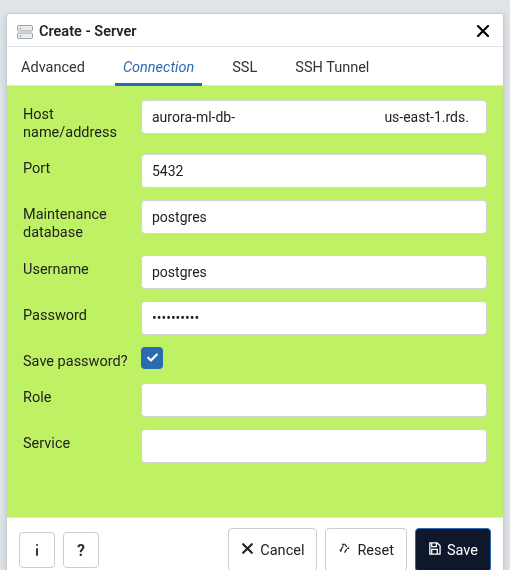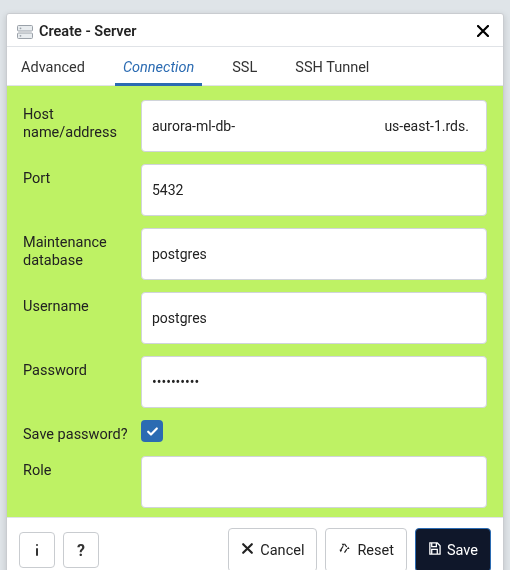--- a/index.html
+++ b/index.html
@@ -97,21 +97,21 @@
     font-size: 14.5px;
     color: #222;
     padding-top: 6px;
     line-height: 1.25;
   }
   .form-field {
     flex: 1 1 auto;
   }
   .text-input {
     width: 100%;
-    height: 52px;
+    height: 34px;
     border: 1px solid #d0d4da;
     border-radius: 4px;
     background: #fff;
     padding: 5px 10px;
     font-size: 14px;
     font-family: inherit;
     color: #222;
   }
   .text-input.host {
     letter-spacing: 0;

